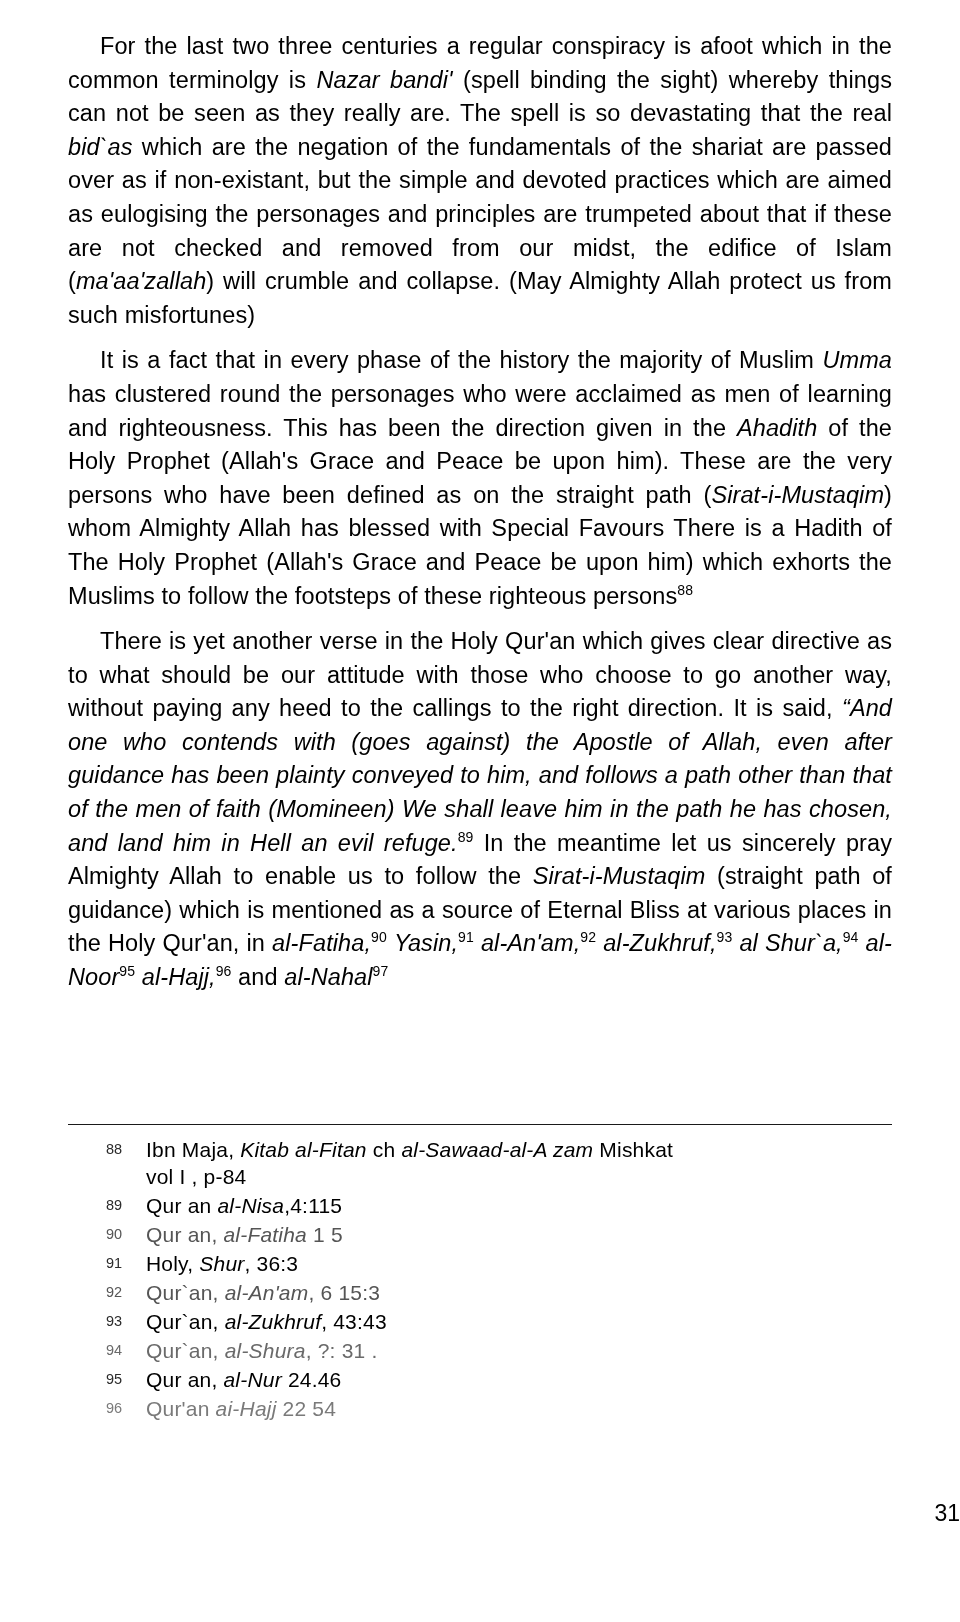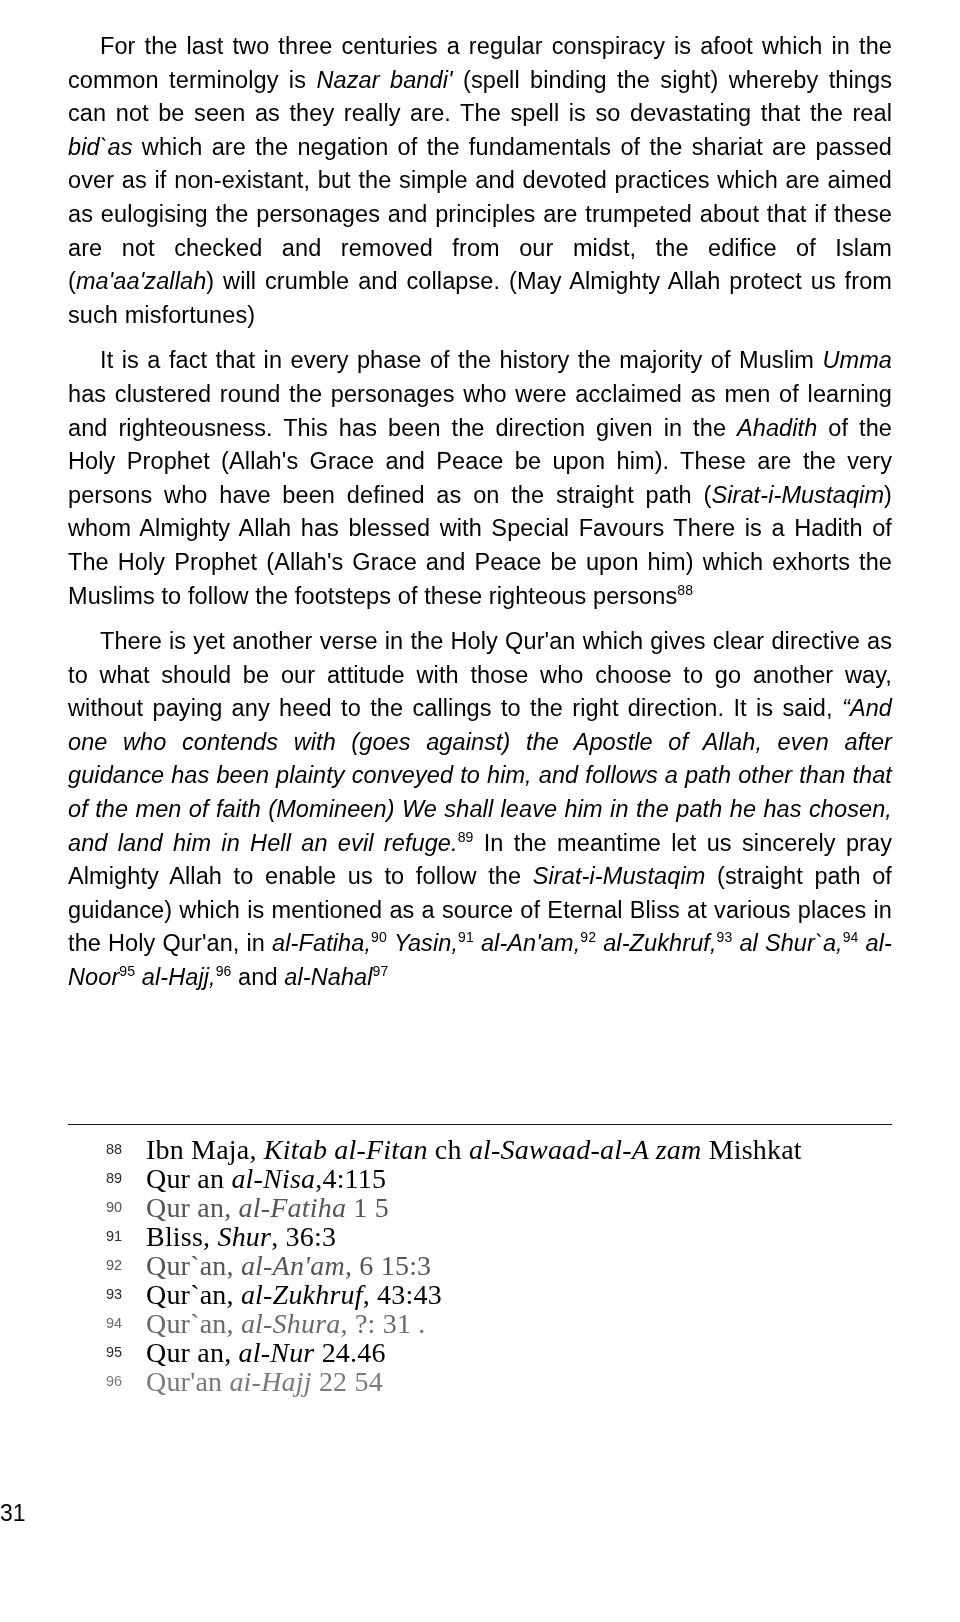--- a/index.html
+++ b/index.html
@@ -76,69 +76,68 @@
     text-align: left;
     padding-left: 38px;
     font-size: 14.5px;
     line-height: 22px;
     padding-top: 2px;
     box-sizing: border-box;
     color: #2b2b2b;
   }
   .fn-text {
     flex: 1 1 auto;
-    font-size: 28px;
+    font-size: 21px;
     line-height: 27px;
     letter-spacing: 0.2px;
-    font-family: Liberation Serif, serif;
   }
   .fn-text .cont {
     display: block;
   }
   .fade1 { color: #555; }
   .fade2 { color: #6a6a6a; }
   .fade3 { color: #7a7a7a; }
   .pagenum {
     position: absolute;
     left: 0;
     top: 1500px;
     width: 960px;
-    text-align: left;
+    text-align: right;
     font-size: 23px;
   }
 </style>
 </head>
 <body>
 
 <div class="page">
 
   <div class="content">
     <p class="para" id="p1"><span class="indent"></span><span>For the last two three centuries a regular conspiracy is afoot which in the common terminolgy is </span><em>Nazar bandi'</em><span> (spell binding the sight) whereby things can not be seen as they really are. The spell is so devastating that the real </span><em>bid`as</em><span> which are the negation of the fundamentals of the shariat are passed over as if non-existant, but the simple and devoted practices which are aimed as eulogising the personages and principles are trumpeted about that if these are not checked and removed from our midst, the edifice of Islam (</span><em>ma'aa'zallah</em><span>) will crumble and collapse. (May Almighty Allah protect us from such misfortunes)</span></p>
     <p class="para" id="p2"><span class="indent"></span><span>It is a fact that in every phase of the history the majority of Muslim </span><em>Umma</em><span> has clustered round the personages who were acclaimed as men of learning and righteousness. This has been the direction given in the </span><em>Ahadith</em><span> of the Holy Prophet (Allah's Grace and Peace be upon him). These are the very persons who have been defined as on the straight path (</span><em>Sirat-i-Mustaqim</em><span>) whom Almighty Allah has blessed with Special Favours There is a Hadith of The Holy Prophet (Allah's Grace and Peace be upon him) which exhorts the Muslims to follow the footsteps of these righteous persons</span><sup>88</sup></p>
     <p class="para" id="p3"><span class="indent"></span><span>There is yet another verse in the Holy Qur'an which gives clear directive as to what should be our attitude with those who choose to go another way, without paying any heed to the callings to the right direction. It is said, </span><em>“And one who contends with (goes against) the Apostle of Allah, even after guidance has been plainty conveyed to him, and follows a path other than that of the men of faith (Momineen) We shall leave him in the path he has chosen, and land him in Hell an evil refuge.</em><sup>89</sup><span> In the meantime let us sincerely pray Almighty Allah to enable us to follow the </span><em>Sirat-i-Mustaqim</em><span> (straight path of guidance) which is mentioned as a source of Eternal Bliss at various places in the Holy Qur'an, in </span><em>al-Fatiha,</em><sup>90</sup><span> </span><em>Yasin,</em><sup>91</sup><span> </span><em>al-An'am,</em><sup>92</sup><span> </span><em>al-Zukhruf,</em><sup>93</sup><span> </span><em>al Shur`a,</em><sup>94</sup><span> </span><em>al-Noor</em><sup>95</sup><span> </span><em>al-Hajj,</em><sup>96</sup><span> and  </span><em>al-Nahal</em><sup>97</sup></p>
   </div>
 
   <div class="rule"></div>
 
   <div class="footnotes" id="footnotes">
       <div class="fn">
         <div class="fn-num ">88</div>
-        <div class="fn-text "><span>Ibn Maja, </span><em>Kitab al-Fitan</em><span>  ch   </span><em>al-Sawaad-al-A zam</em><span>   Mishkat</span></div>
+        <div class="fn-text "><span>Ibn Maja, </span><em>Kitab al-Fitan</em><span>  ch   </span><em>al-Sawaad-al-A zam</em><span>   Mishkat</span><span class="cont">vol I , p-84</span></div>
       </div>
       <div class="fn">
         <div class="fn-num ">89</div>
         <div class="fn-text "><span>Qur an  </span><em>al-Nisa</em><span>,4:115</span></div>
       </div>
       <div class="fn">
         <div class="fn-num fade1">90</div>
         <div class="fn-text fade1"><span>Qur an, </span><em>al-Fatiha</em><span> 1 5</span></div>
       </div>
       <div class="fn">
         <div class="fn-num ">91</div>
-        <div class="fn-text "><span>Bliss, </span><em>Shur</em><span>, 36:3</span></div>
+        <div class="fn-text "><span>Holy, </span><em>Shur</em><span>, 36:3</span></div>
       </div>
       <div class="fn">
         <div class="fn-num fade1">92</div>
         <div class="fn-text fade1"><span>Qur`an, </span><em>al-An'am</em><span>, 6 15:3</span></div>
       </div>
       <div class="fn">
         <div class="fn-num ">93</div>
         <div class="fn-text "><span>Qur`an, </span><em>al-Zukhruf</em><span>, 43:43</span></div>
       </div>
       <div class="fn">

